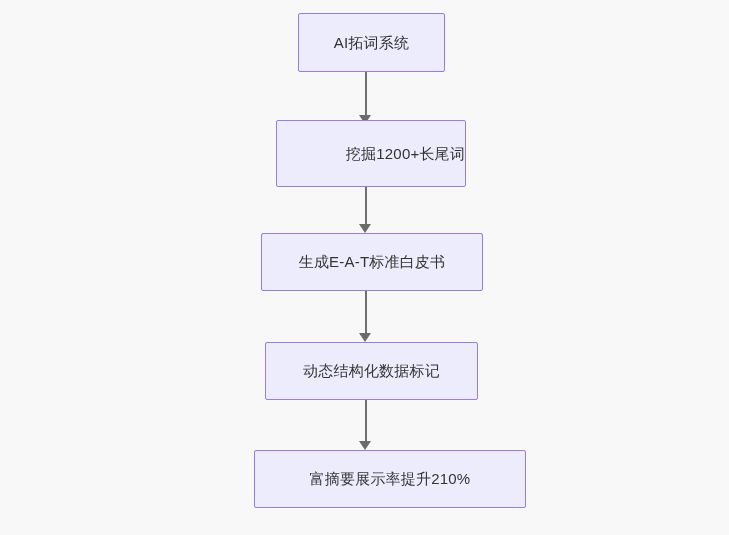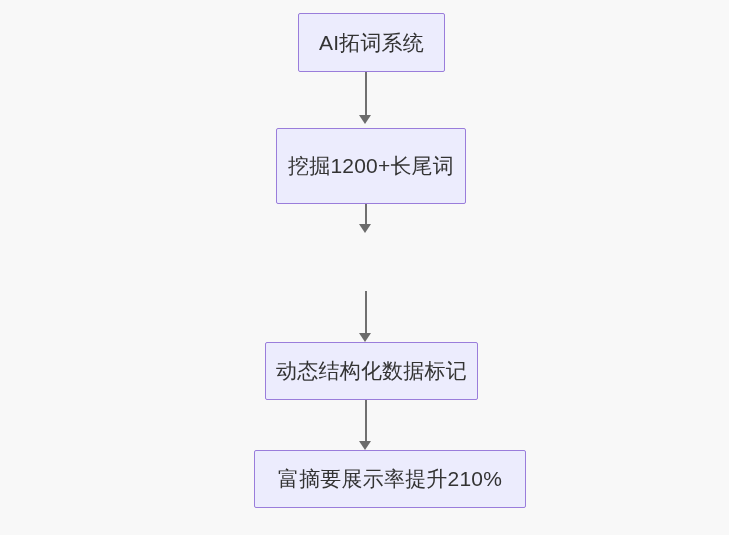--- a/index.html
+++ b/index.html
@@ -22,21 +22,21 @@
   .node {
     position: absolute;
     box-sizing: border-box;
     background: #ececfd;
     border: 1.6px solid #9a7ddb;
     border-radius: 2px;
     display: flex;
     align-items: center;
     justify-content: center;
     color: #333333;
-    font-size: 21px;
+    font-size: 15px;
     line-height: 1.2;
     letter-spacing: 0.2px;
     white-space: nowrap;
   }
   .node-label {
     display: block;
   }
   .connector {
     position: absolute;
     width: 13px;
@@ -75,22 +75,25 @@
       <div class="line" style="height: 43px;"></div>
       <div class="arrowhead" style="top: 42px;"></div>
     </div>
     <div class="connector" style="left: 359px; top: 400px; height: 50px;">
       <div class="line" style="height: 42px;"></div>
       <div class="arrowhead" style="top: 41px;"></div>
     </div>
     <div class="node" style="left: 298px; top: 13px; width: 147px; height: 59px;">
       <span class="node-label">AI拓词系统</span>
     </div>
-    <div class="node" style="left: 276px; top: 128px; width: 190px; height: 76px;">
+    <div class="node" style="left: 276px; top: 120px; width: 190px; height: 67px; justify-content: flex-end;">
       <span class="node-label">挖掘1200+长尾词</span>
+    </div>
+    <div class="node" style="left: 261px; top: 233px; width: 222px; height: 58px;">
+      <span class="node-label">生成E-A-T标准白皮书</span>
     </div>
     <div class="node" style="left: 265px; top: 342px; width: 213px; height: 58px; justify-content: center;">
       <span class="node-label">动态结构化数据标记</span>
     </div>
     <div class="node" style="left: 254px; top: 450px; width: 272px; height: 58px;">
       <span class="node-label">富摘要展示率提升210%</span>
     </div>
   </div>
 
 </body></html>

